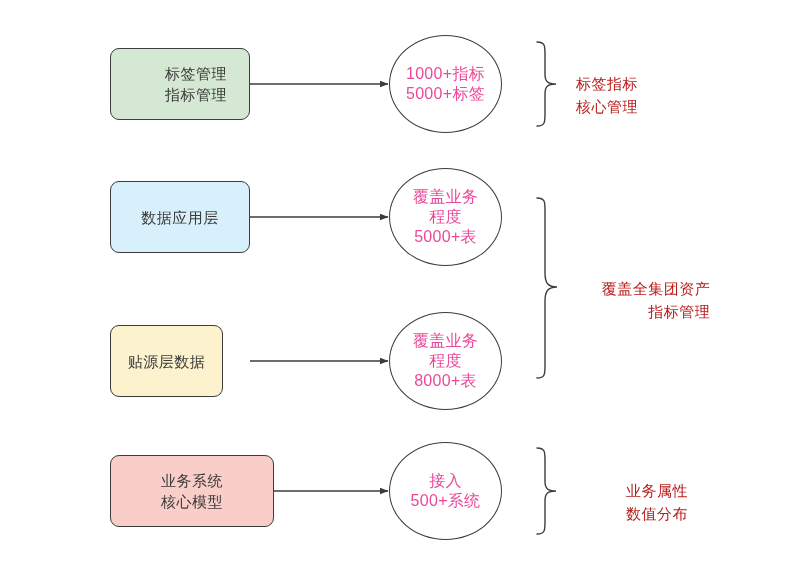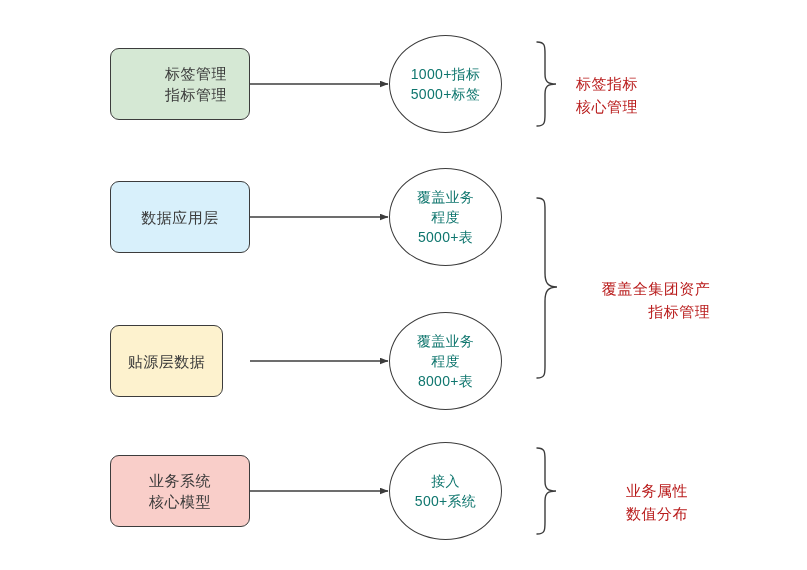--- a/index.html
+++ b/index.html
@@ -45,23 +45,23 @@
   .ellipse-node {
     position: absolute;
     box-sizing: border-box;
     border: 1.4px solid #3c3c3c;
     border-radius: 50%;
     background: #ffffff;
     display: flex;
     flex-direction: column;
     align-items: center;
     justify-content: center;
-    font-size: 14px;
+    font-size: 16px;
     line-height: 20px;
-    color: #0f766e;
+    color: #ec4899;
     text-align: center;
     letter-spacing: 0.3px;
   }
   .brace-label {
     position: absolute;
     font-size: 15px;
     line-height: 23px;
     color: #b91c1c;
     text-align: right;
     letter-spacing: 0.5px;
@@ -149,21 +149,21 @@
     <span class="ell-line">覆盖业务</span>
     <span class="ell-line">程度</span>
     <span class="ell-line">8000+表</span>
   </div>
 
   <div class="brace-label" style="left:656px; top:277px; transform:translateX(-50%);">
     <span class="lbl-line">覆盖全集团资产</span>
     <span class="lbl-line">指标管理</span>
   </div>
 
-  <div class="node-box" style="left:110px; top:455px; width:140px; height:72px; background:#f9cec9;">
+  <div class="node-box" style="left:110px; top:455px; width:164px; height:72px; background:#f9cec9;">
     <span class="node-line">业务系统</span>
     <span class="node-line">核心模型</span>
   </div>
 
   <div class="ellipse-node" style="left:389px; top:442px; width:113px; height:98px;">
     <span class="ell-line">接入</span>
     <span class="ell-line">500+系统</span>
   </div>
 
   <div class="brace-label" style="left:657px; top:479px; transform:translateX(-50%);">

